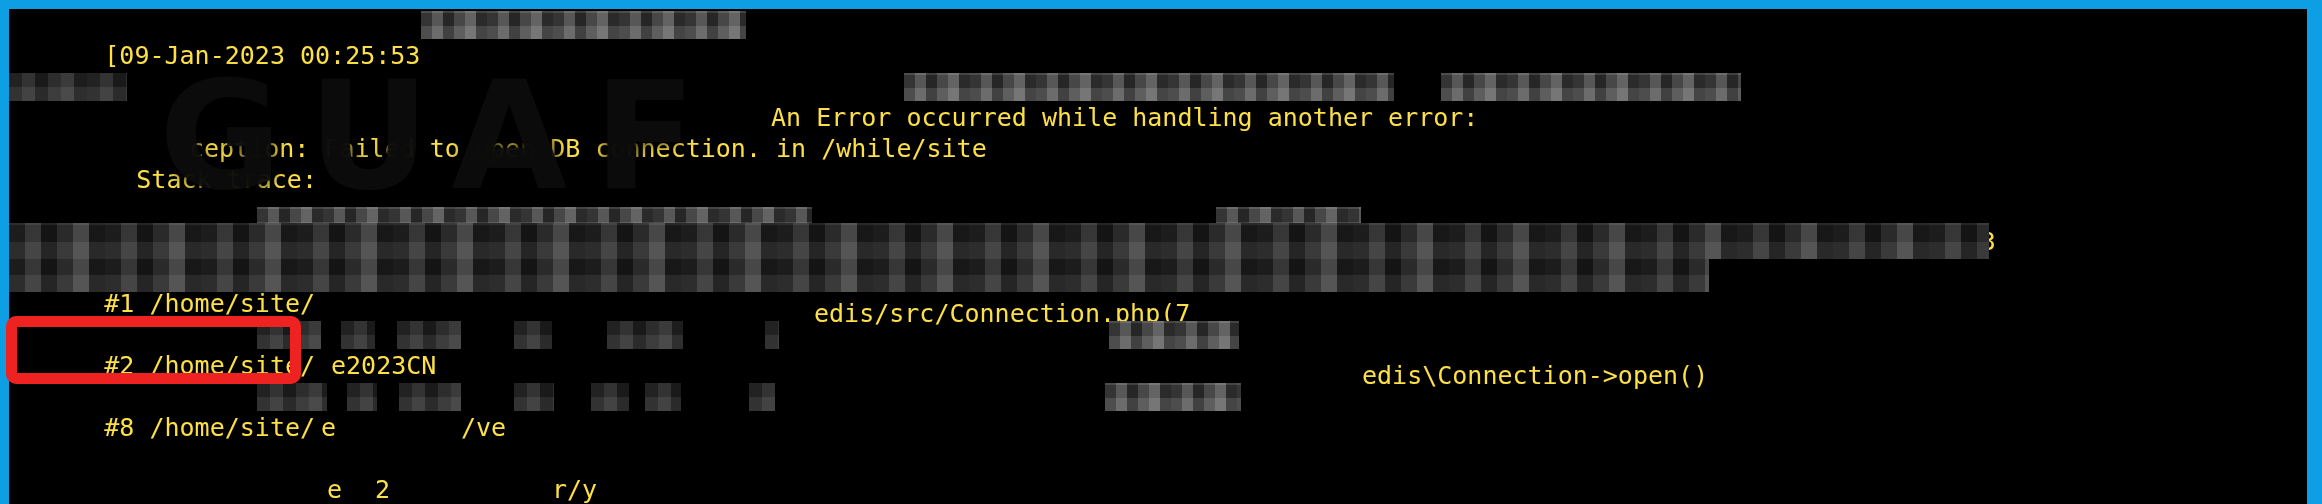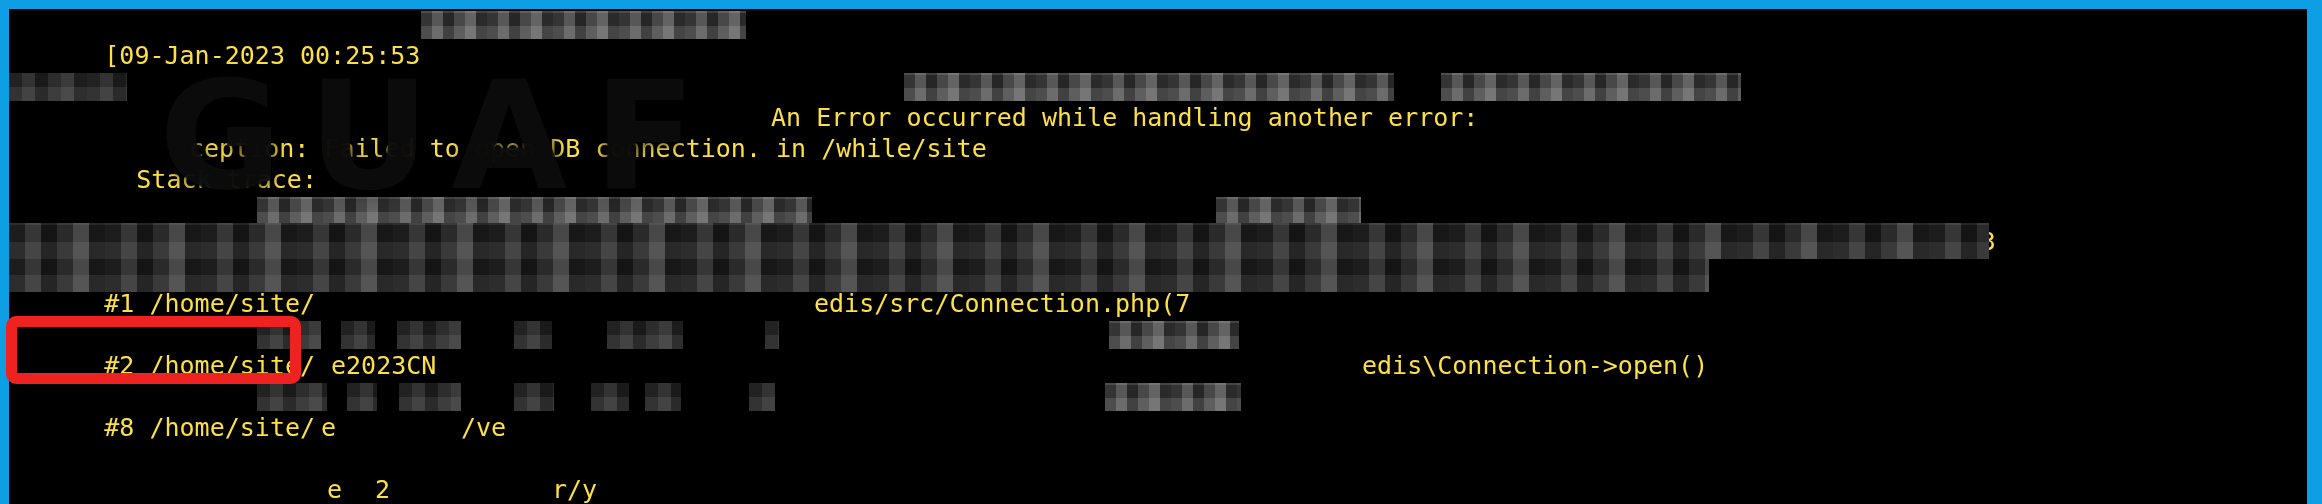--- a/index.html
+++ b/index.html
@@ -114,21 +114,21 @@
       <span class="t" style="position:absolute;left:180px;">ception: Failed to open DB connection. in /while/site</span>
       <span class="redact dense" style="left:895px;width:490px;"></span>
       <span class="redact dense" style="left:1432px;width:300px;"></span>
       <span class="t" style="position:absolute;left:1731px;">onnection.php:663</span>
     </div>
 
     <div class="line" style="top:62px;margin-left:32px;">
       <span class="t">Stack trace:</span>
     </div>
 
-    <div class="line" style="top:93px;">
+    <div class="line" style="top:103px;">
       <span class="t">#0 /home/site/</span>
       <span class="redact dense" style="left:248px;width:555px;"></span>
       <span class="t" style="position:absolute;left:805px;">edis/src/Connection.php(7</span>
       <span class="redact dense" style="left:1207px;width:145px;"></span>
       <span class="t" style="position:absolute;left:1353px;">edis\Connection-&gt;open()</span>
     </div>
 
     <div class="line" style="top:124px;">
       <span class="t">#1 /home/site/</span>
       <span class="redact" style="left:248px;width:58px;"></span>

